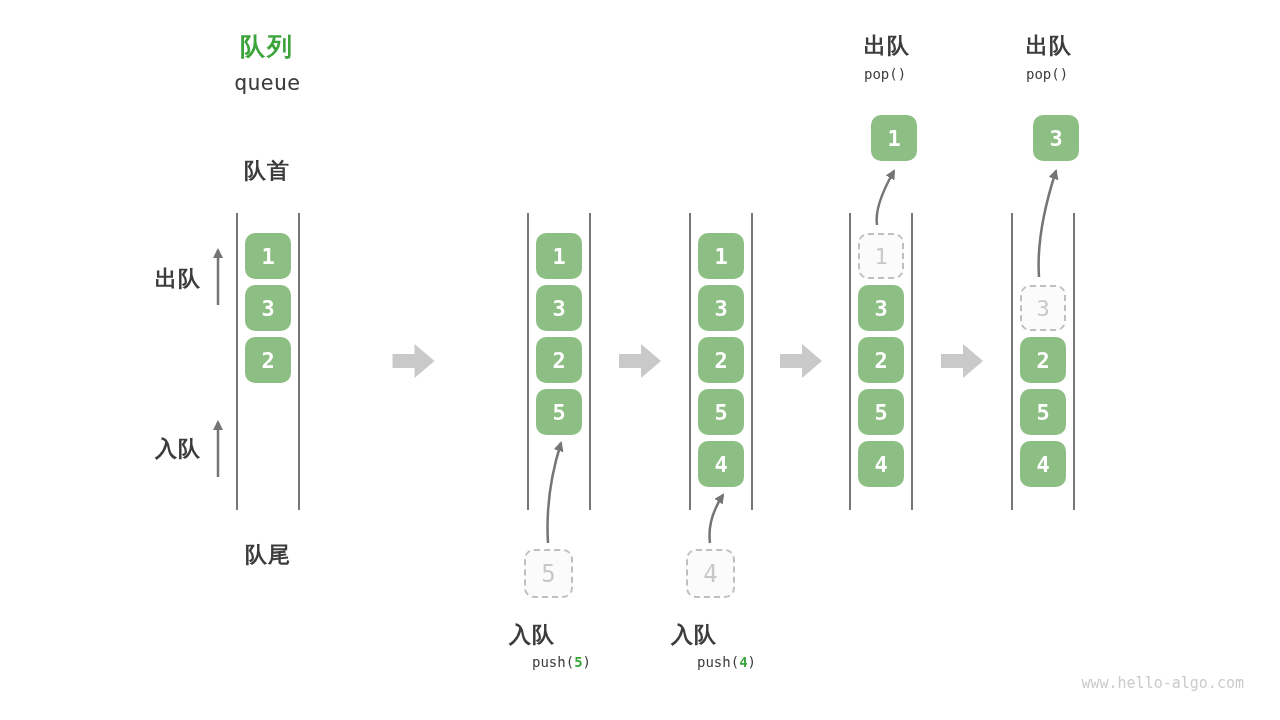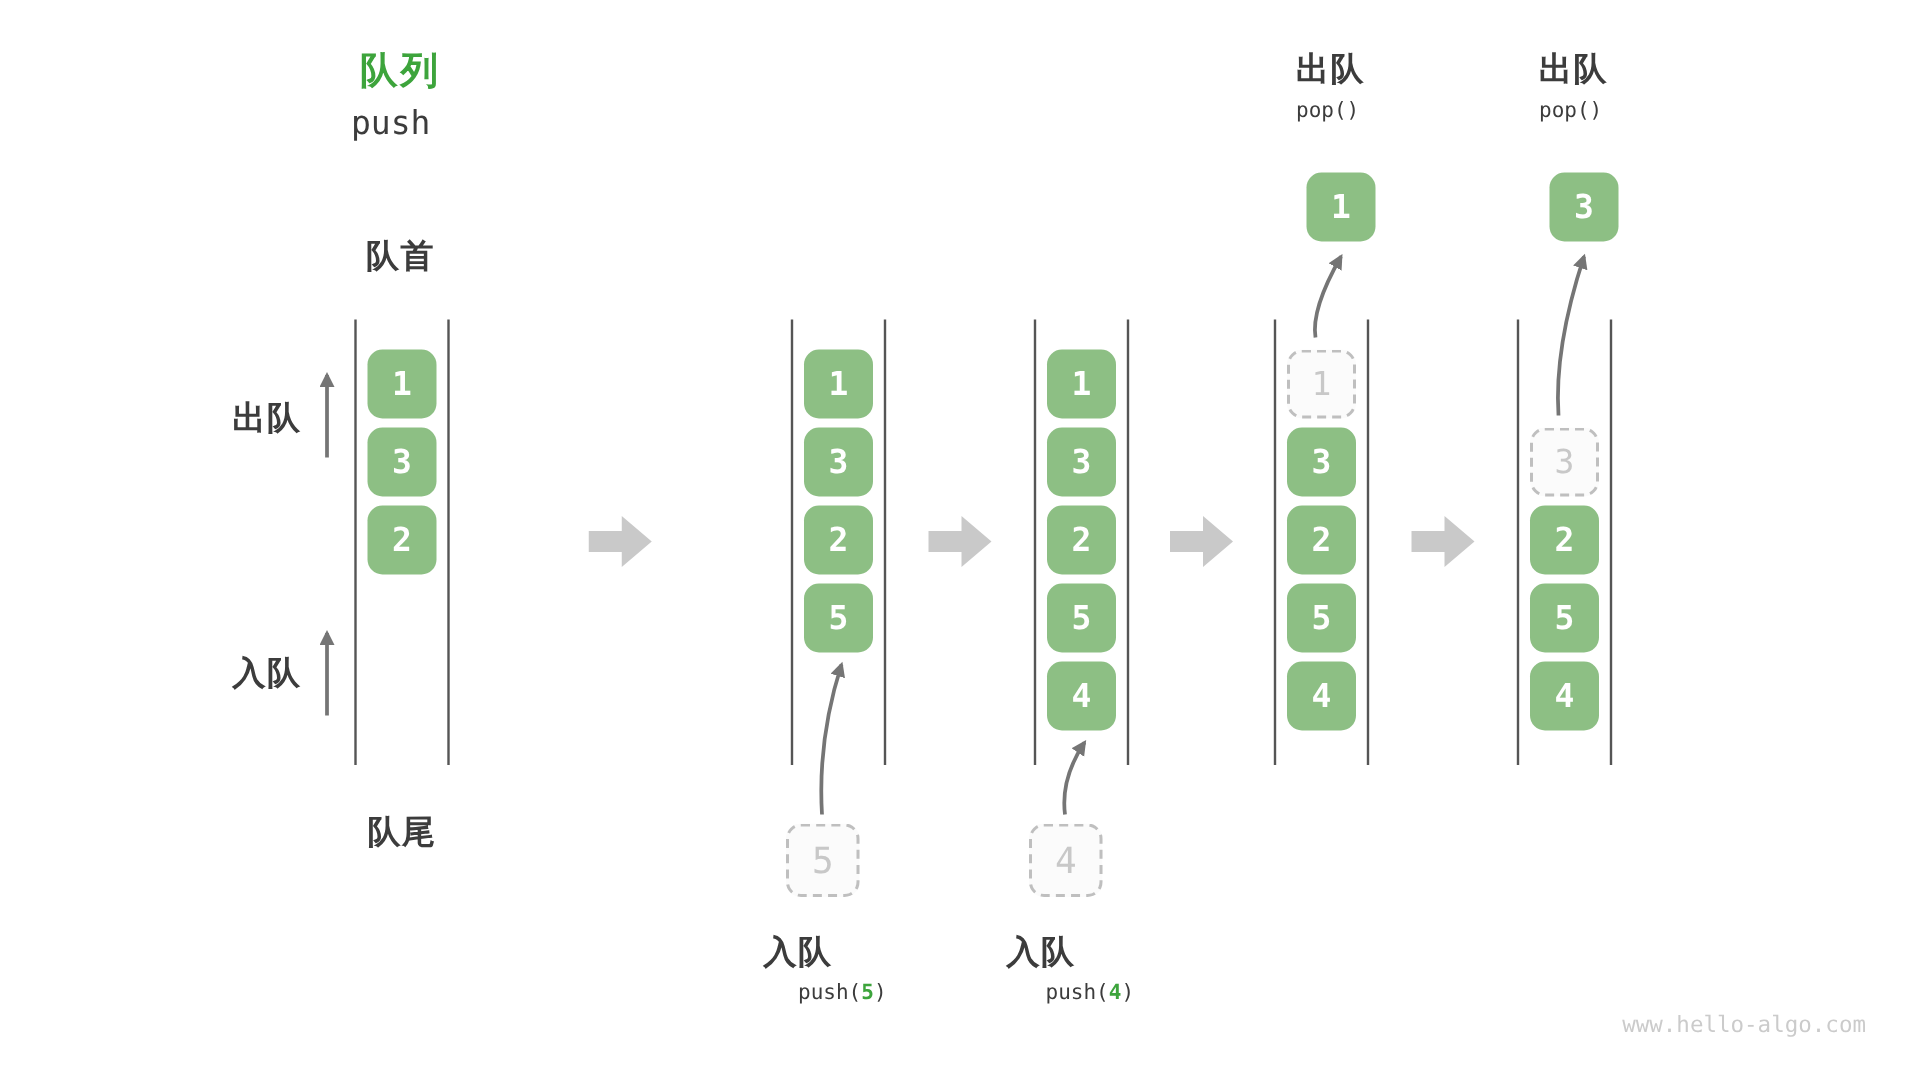--- a/index.html
+++ b/index.html
@@ -62,21 +62,21 @@
       <line x1="850" y1="213" x2="850" y2="510" stroke="#555555" stroke-width="1.6"></line>
       <line x1="912" y1="213" x2="912" y2="510" stroke="#555555" stroke-width="1.6"></line>
       <path d="M 877 225 Q 874 206 894 171" fill="none" stroke="#757575" stroke-width="2.5" marker-end="url(#ah)"></path>
       <polygon points="941,354 963,354 963,344 983,361 963,378 963,368 941,368" fill="#C9C9C9"></polygon>
       <line x1="1012" y1="213" x2="1012" y2="510" stroke="#555555" stroke-width="1.6"></line>
       <line x1="1074" y1="213" x2="1074" y2="510" stroke="#555555" stroke-width="1.6"></line>
       <path d="M 1039 277 Q 1036 232 1056 171" fill="none" stroke="#757575" stroke-width="2.5" marker-end="url(#ah)"></path>
     </svg>
 
   <div class="abs title-zh" style="left:240px; top:30px;">队列</div>
-  <div class="abs title-en" style="left:234px; top:70px;">push</div>
+  <div class="abs title-en" style="left:234px; top:70px;">queue</div>
 
   <div class="abs zh" style="left:244px; top:156px;">队首</div>
   <div class="abs zh" style="left:245px; top:540px;">队尾</div>
   <div class="abs zh" style="left:155px; top:264px;">出队</div>
   <div class="abs zh" style="left:155px; top:434px;">入队</div>
 
   <div class="abs watermark" style="right:36px; top:674px;">www.hello-algo.com</div>
 
   <div id="stages-root">
       <div class="cell abs" style="left: 245px; top: 233px;">1</div>

